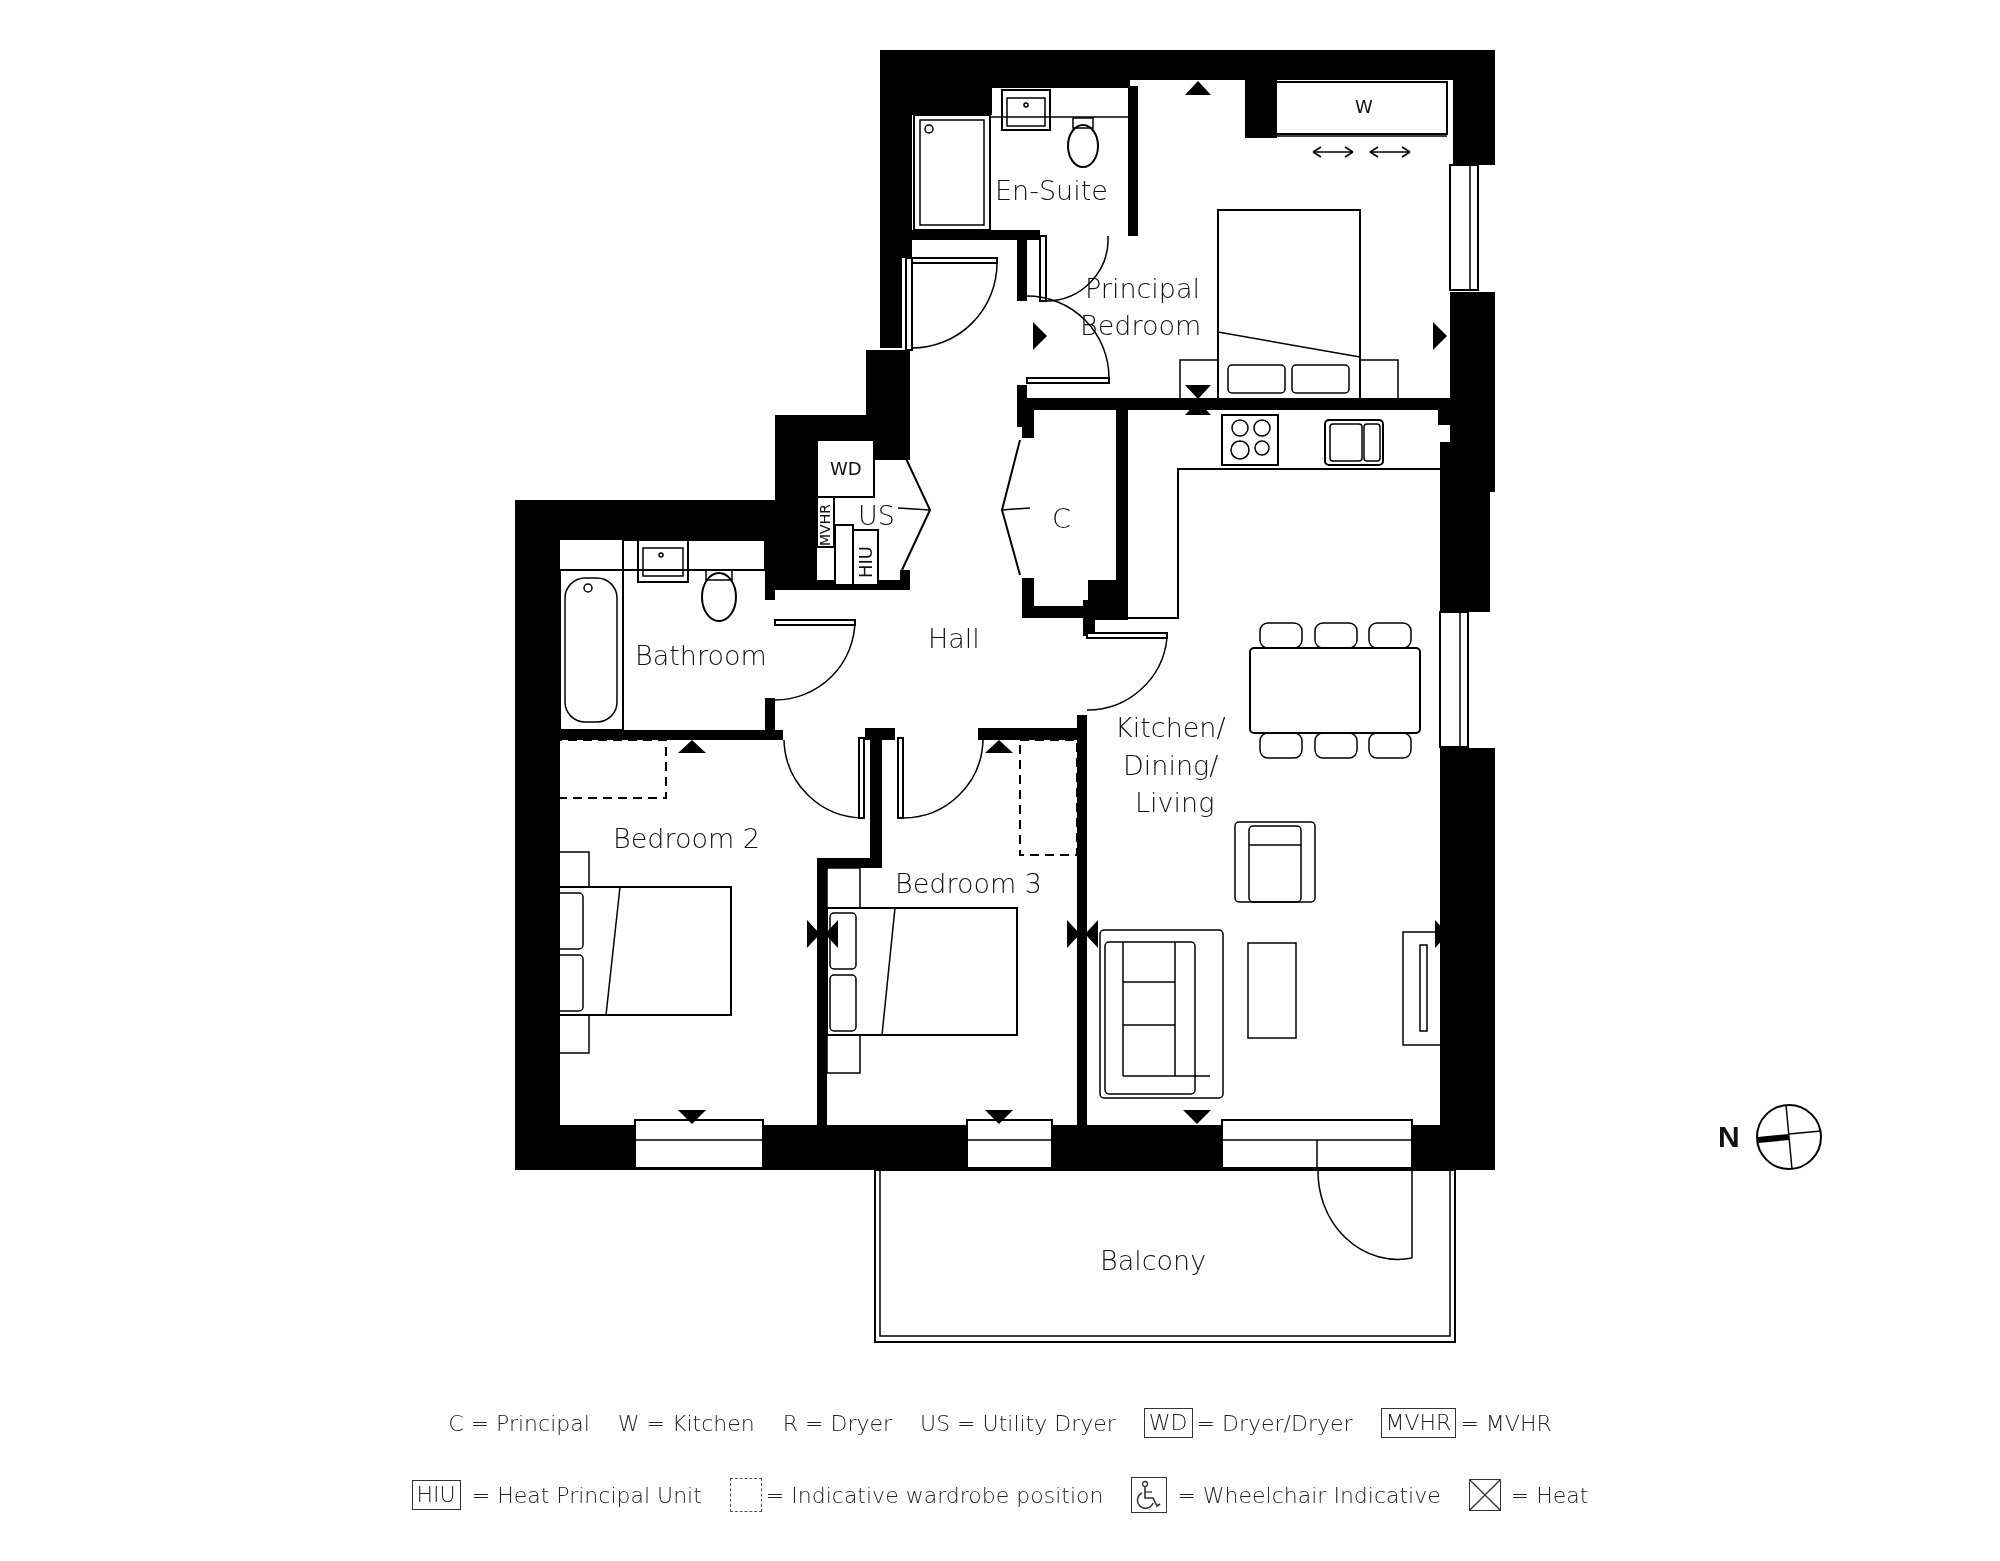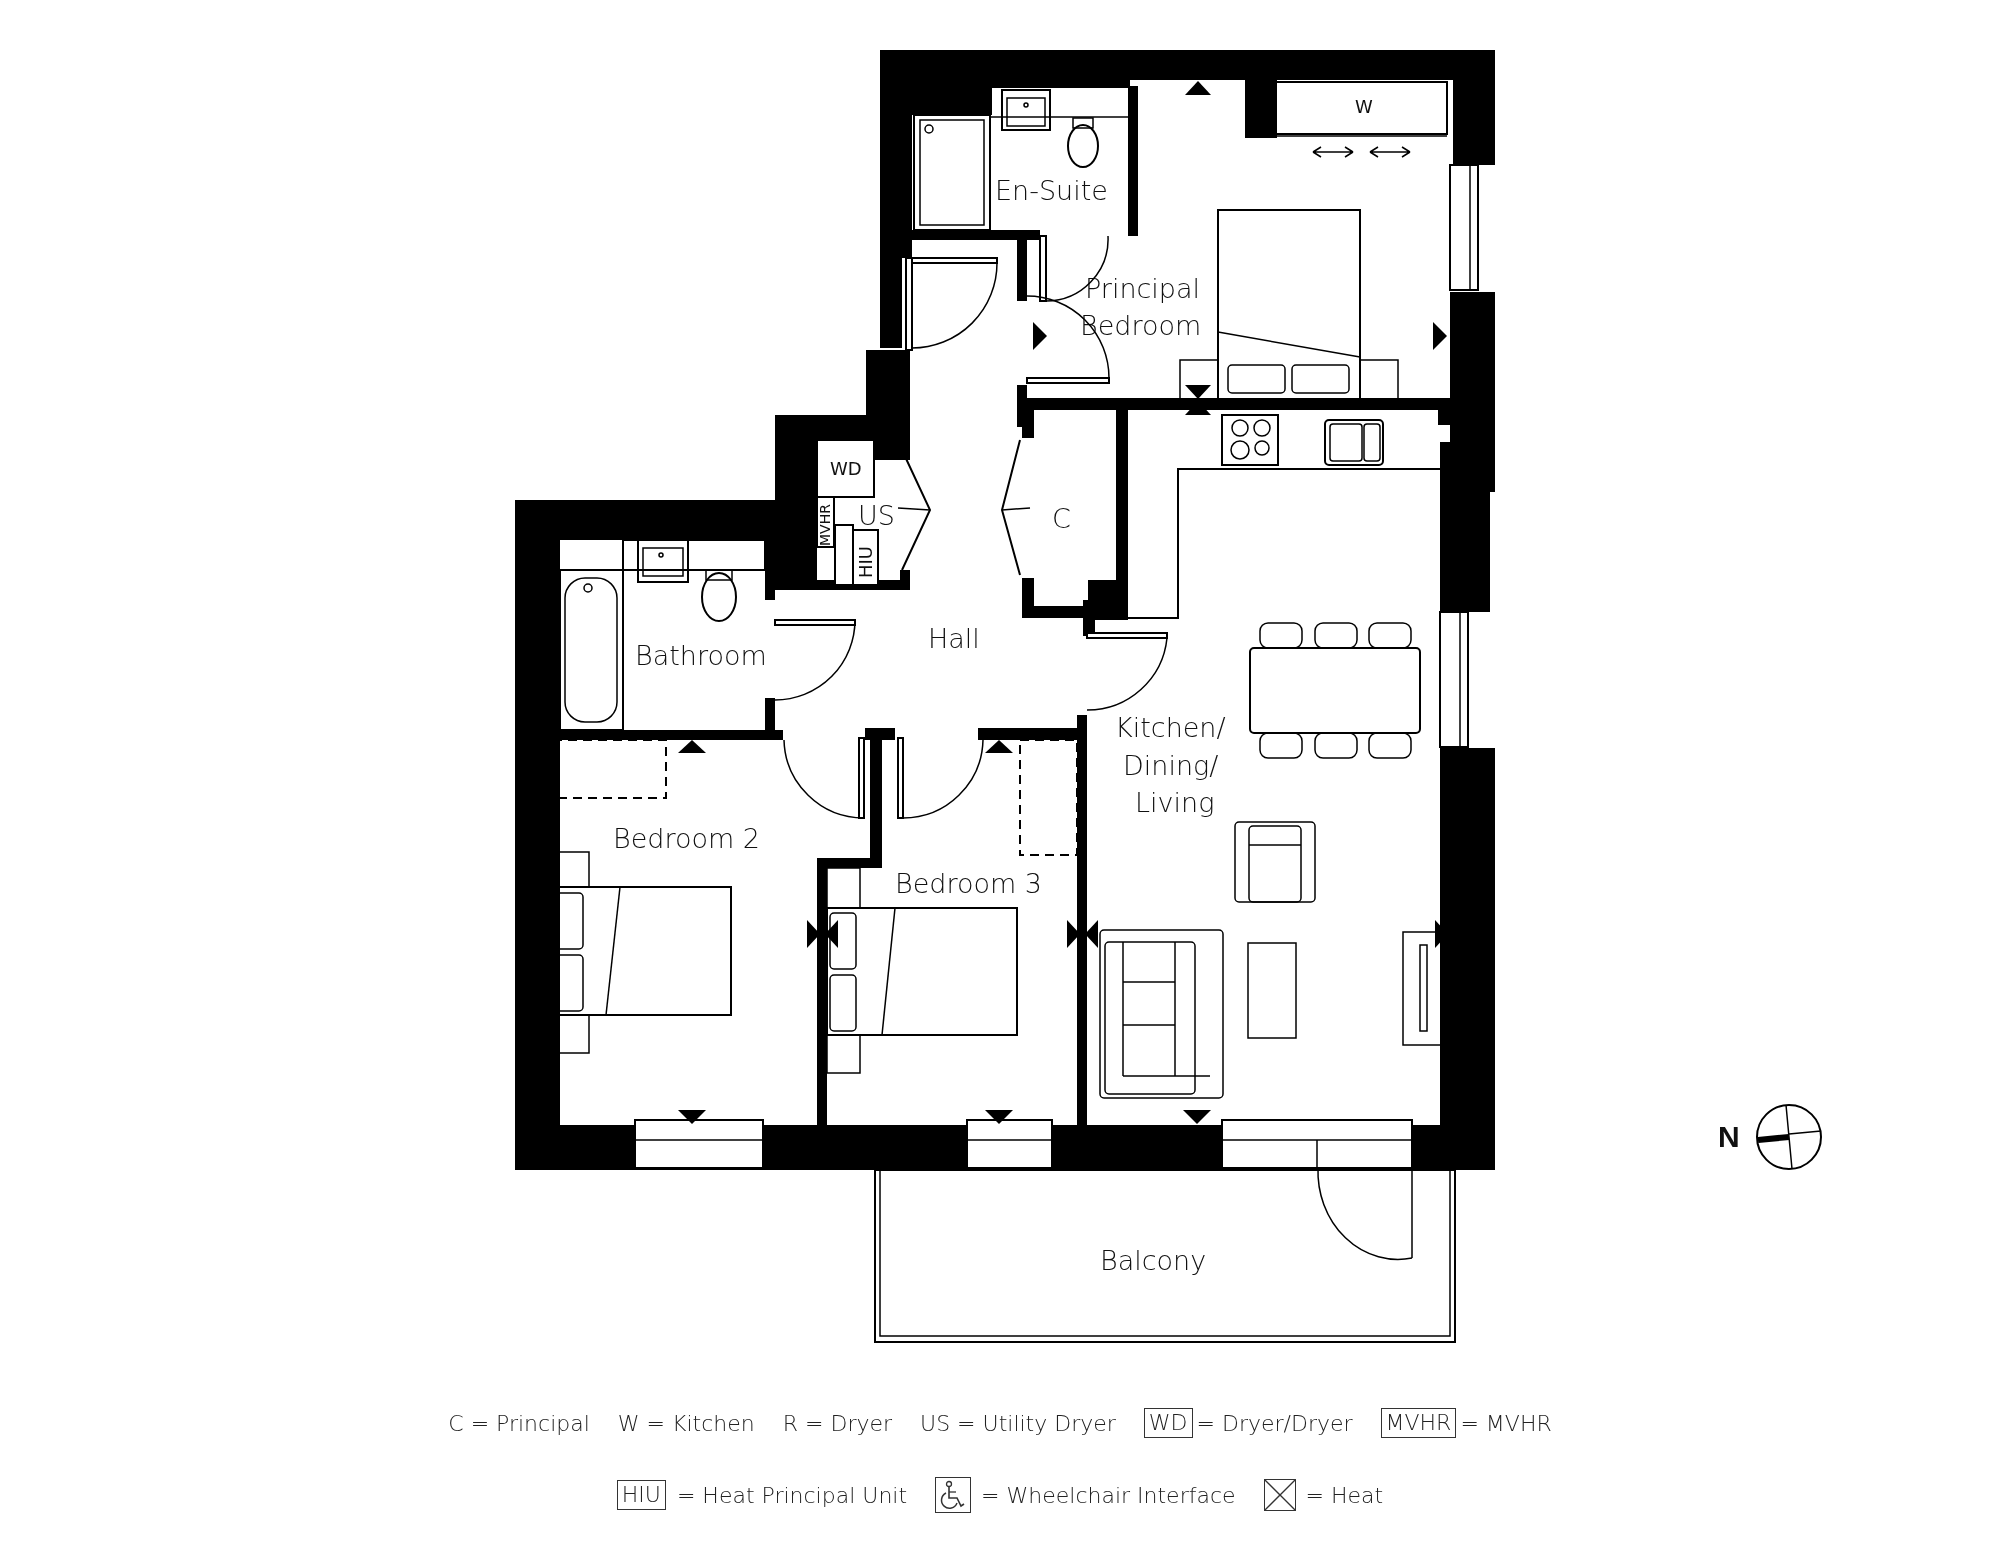--- a/index.html
+++ b/index.html
@@ -318,29 +318,33 @@
     <span class="box">MVHR</span>
       <span>= MVHR</span>
   </span>
 </div>
 
 <div class="legend" id="legend-row-2">
   <span class="item">
     <span class="box">HIU</span>&nbsp;<span>= Heat Principal Unit</span>
   </span>
   <span class="item">
+    <span class="dbox"></span>
+      <span>= Indicative wardrobe position</span>
+  </span>
+  <span class="item">
     <span class="icon-box">
       <svg width="26" height="30" viewBox="0 0 26 30">
         <circle cx="9" cy="4" r="2.5" fill="none" stroke="#333" stroke-width="1.3"></circle>
         <path d="M9 7 V18 H17 L21 26 L24 24" fill="none" stroke="#333" stroke-width="1.6"></path>
         <path d="M9 12 H16" fill="none" stroke="#333" stroke-width="1.3"></path>
         <path d="M6 13 A8 8 0 1 0 17 23" fill="none" stroke="#333" stroke-width="1.5"></path>
       </svg>
     </span>
-    <span>= Wheelchair Interface</span>
+    <span>= Wheelchair Indicative</span>
   </span>
   <span class="item">
     <span class="icon-box" style="width:30px;height:30px;">
       <svg width="30" height="30" viewBox="0 0 30 30">
         <line x1="0" y1="0" x2="30" y2="30" stroke="#333" stroke-width="1.3"></line>
         <line x1="30" y1="0" x2="0" y2="30" stroke="#333" stroke-width="1.3"></line>
       </svg>
     </span>
     <span>= Heat</span>
   </span>

